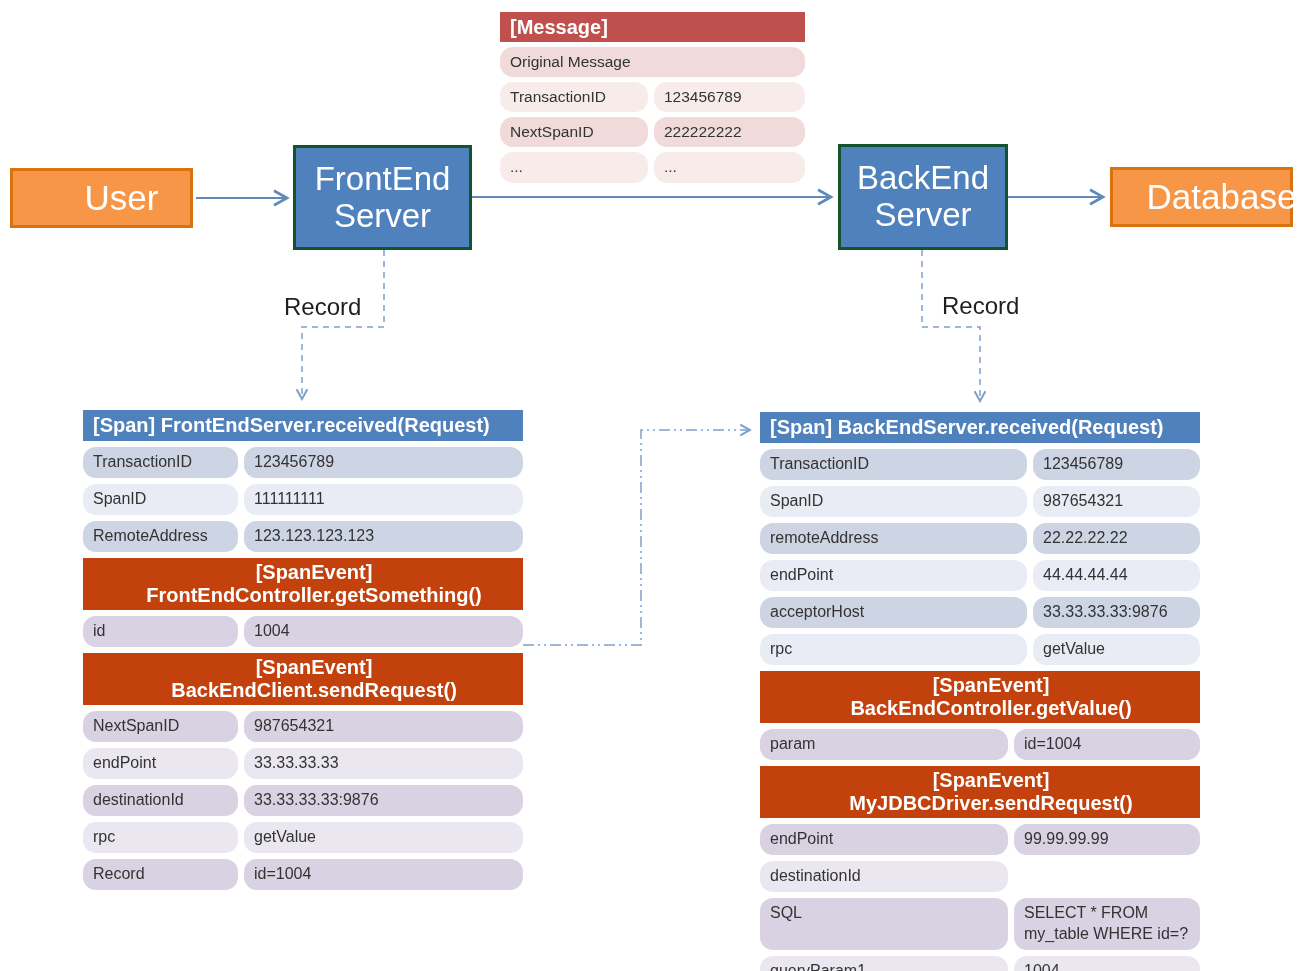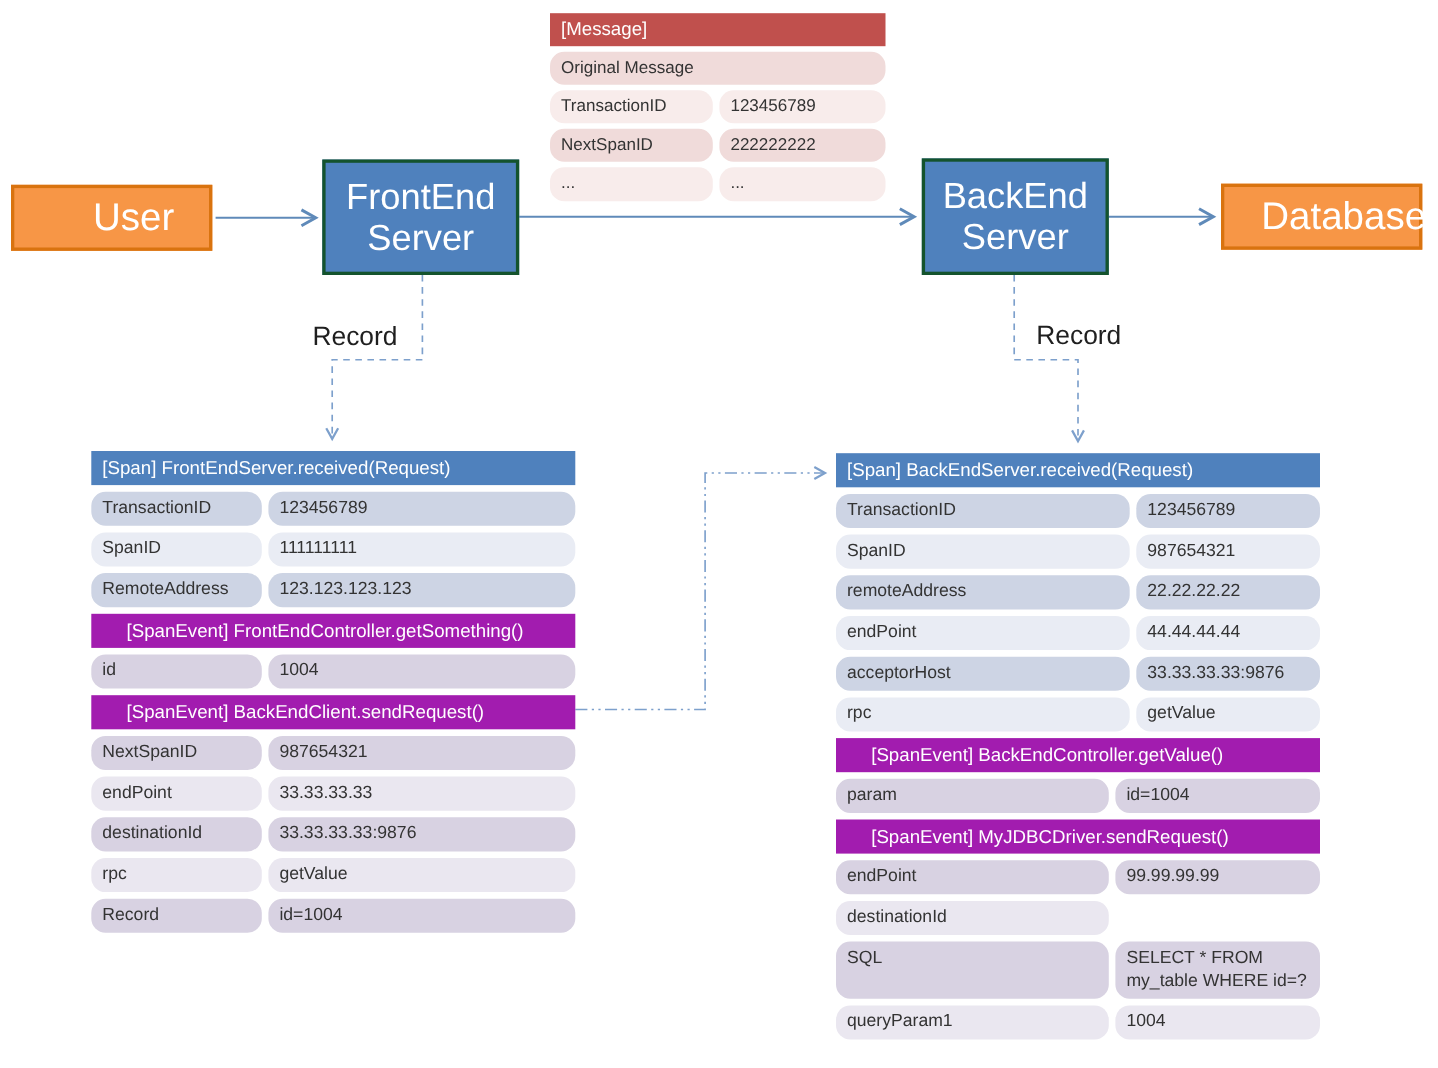--- a/index.html
+++ b/index.html
@@ -19,23 +19,23 @@
 
   
   .record-label{position:absolute;font-size:24px;color:#1f1f1f;}
   .record-left{left:284px;top:293px;}
   .record-right{left:942px;top:292px;}
 
   
   .dtable{position:absolute;box-sizing:border-box;}
   .thead,.trow{display:flex;margin-top:6px;min-height:31px;box-sizing:border-box;}
   .dtable > :first-child{margin-top:0;}
-  .thead{align-items:center;padding:3px 10px;color:#ffffff;font-weight:normal;font-size:17px;text-align:center;}
+  .thead{align-items:center;padding:3px 10px;color:#ffffff;font-weight:bold;font-size:20px;text-align:center;}
   .thead.span{background:#4f81bd;}
-  .thead.spanevent{background:#a21caf;padding-left:32px;}
+  .thead.spanevent{background:#c2410c;padding-left:32px;}
   .thead.message{background:#c0504d;min-height:31px;}
   .trow{gap:6px;}
   .cell{display:flex;align-items:flex-start;padding:5px 10px;font-size:16px;color:#333333;
         line-height:1.3;box-sizing:border-box;border-radius:13px;}
   .cell.key{flex:0 0 auto;}
   .cell.val{flex:1 1 auto;}
   
   .trow.span.odd  .cell{background:#cdd4e4;}
   .trow.span.even .cell{background:#e9ecf4;}
   

